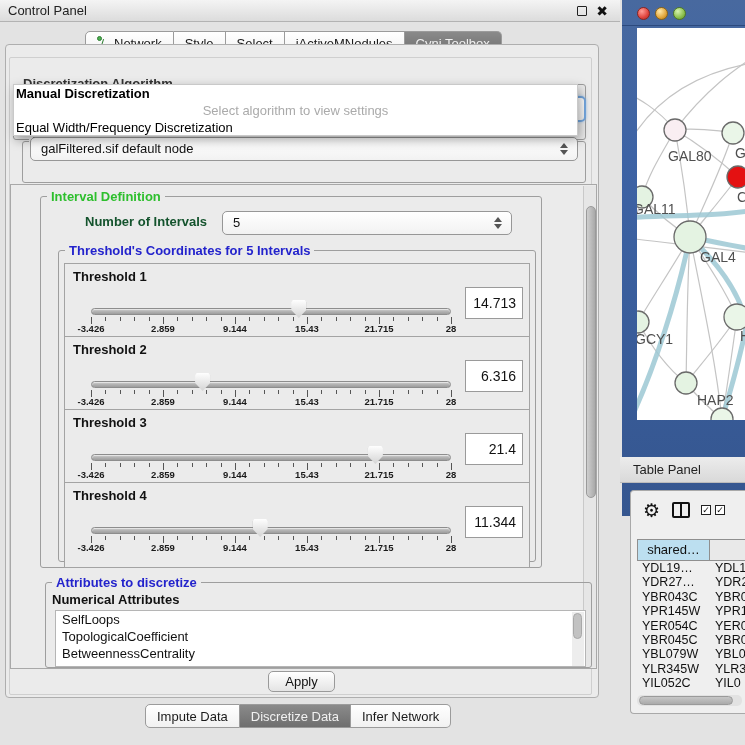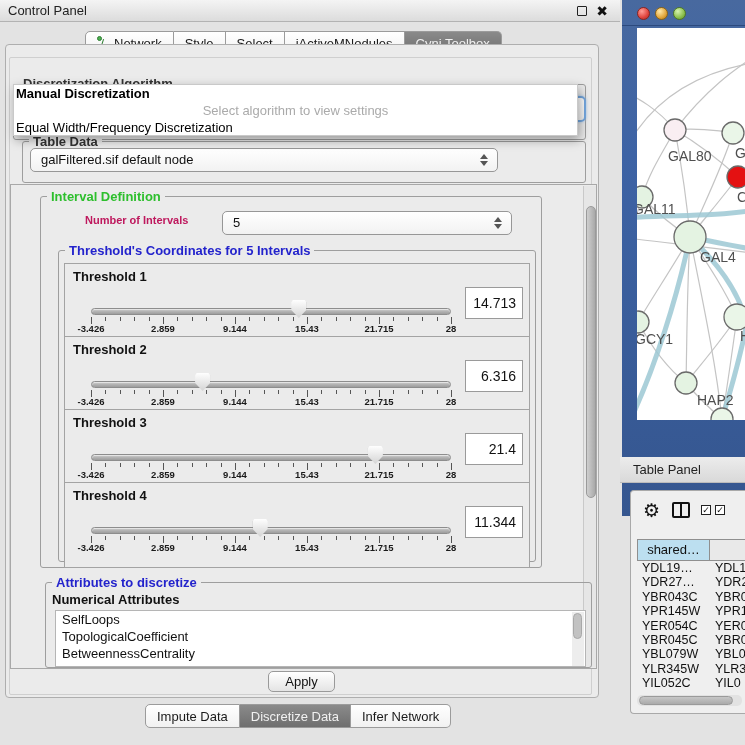--- a/index.html
+++ b/index.html
@@ -160,37 +160,37 @@
 
   <div class="abs popup" id="algo-popup">
       <div class="row selected">Manual Discretization</div>
       <div class="row hint">Select algorithm to view settings</div>
       <div class="row normal">Equal Width/Frequency Discretization</div>
     </div>
 
   <div class="groupbox" style="left:22px; top:141px; width:564px; height:42px;">
     <div class="grouptitle">Table Data</div>
   </div>
-  <div class="combo abs" style="left:30px; top:148px; width:468px; height:24px;">
+  <div class="combo abs" style="left:30px; top:137px; width:548px; height:24px;">
     <span class="val">galFiltered.sif default node</span>
     <span class="spin">
         <b></b>
         <u></u>
       </span>
   </div>
 
   <div class="abs scrollpane"></div>
   <div class="abs vscroll">
       <div class="vthumb"></div>
     </div>
 
   <div class="groupbox" style="left:40px; top:196px; width:502px; height:372px;">
     <div class="grouptitle green">Interval Definition</div>
   </div>
-  <div class="abs" style="left:85px; top:214px; font-size:11px; font-weight:bold; color:#be185d;">Number of Intervals</div>
+  <div class="abs" style="left:85px; top:214px; font-size:13px; font-weight:bold; color:#14532d;">Number of Intervals</div>
   <div class="combo abs" style="left:222px; top:211px; width:290px; height:24px;">
     <span class="val">5</span>
     <span class="spin">
         <b></b>
         <u></u>
       </span>
   </div>
   <div class="groupbox" style="left:58px; top:250px; width:478px; height:312px;">
     <div class="grouptitle blue">Threshold's Coordinates for 5 Intervals</div>
   </div>

